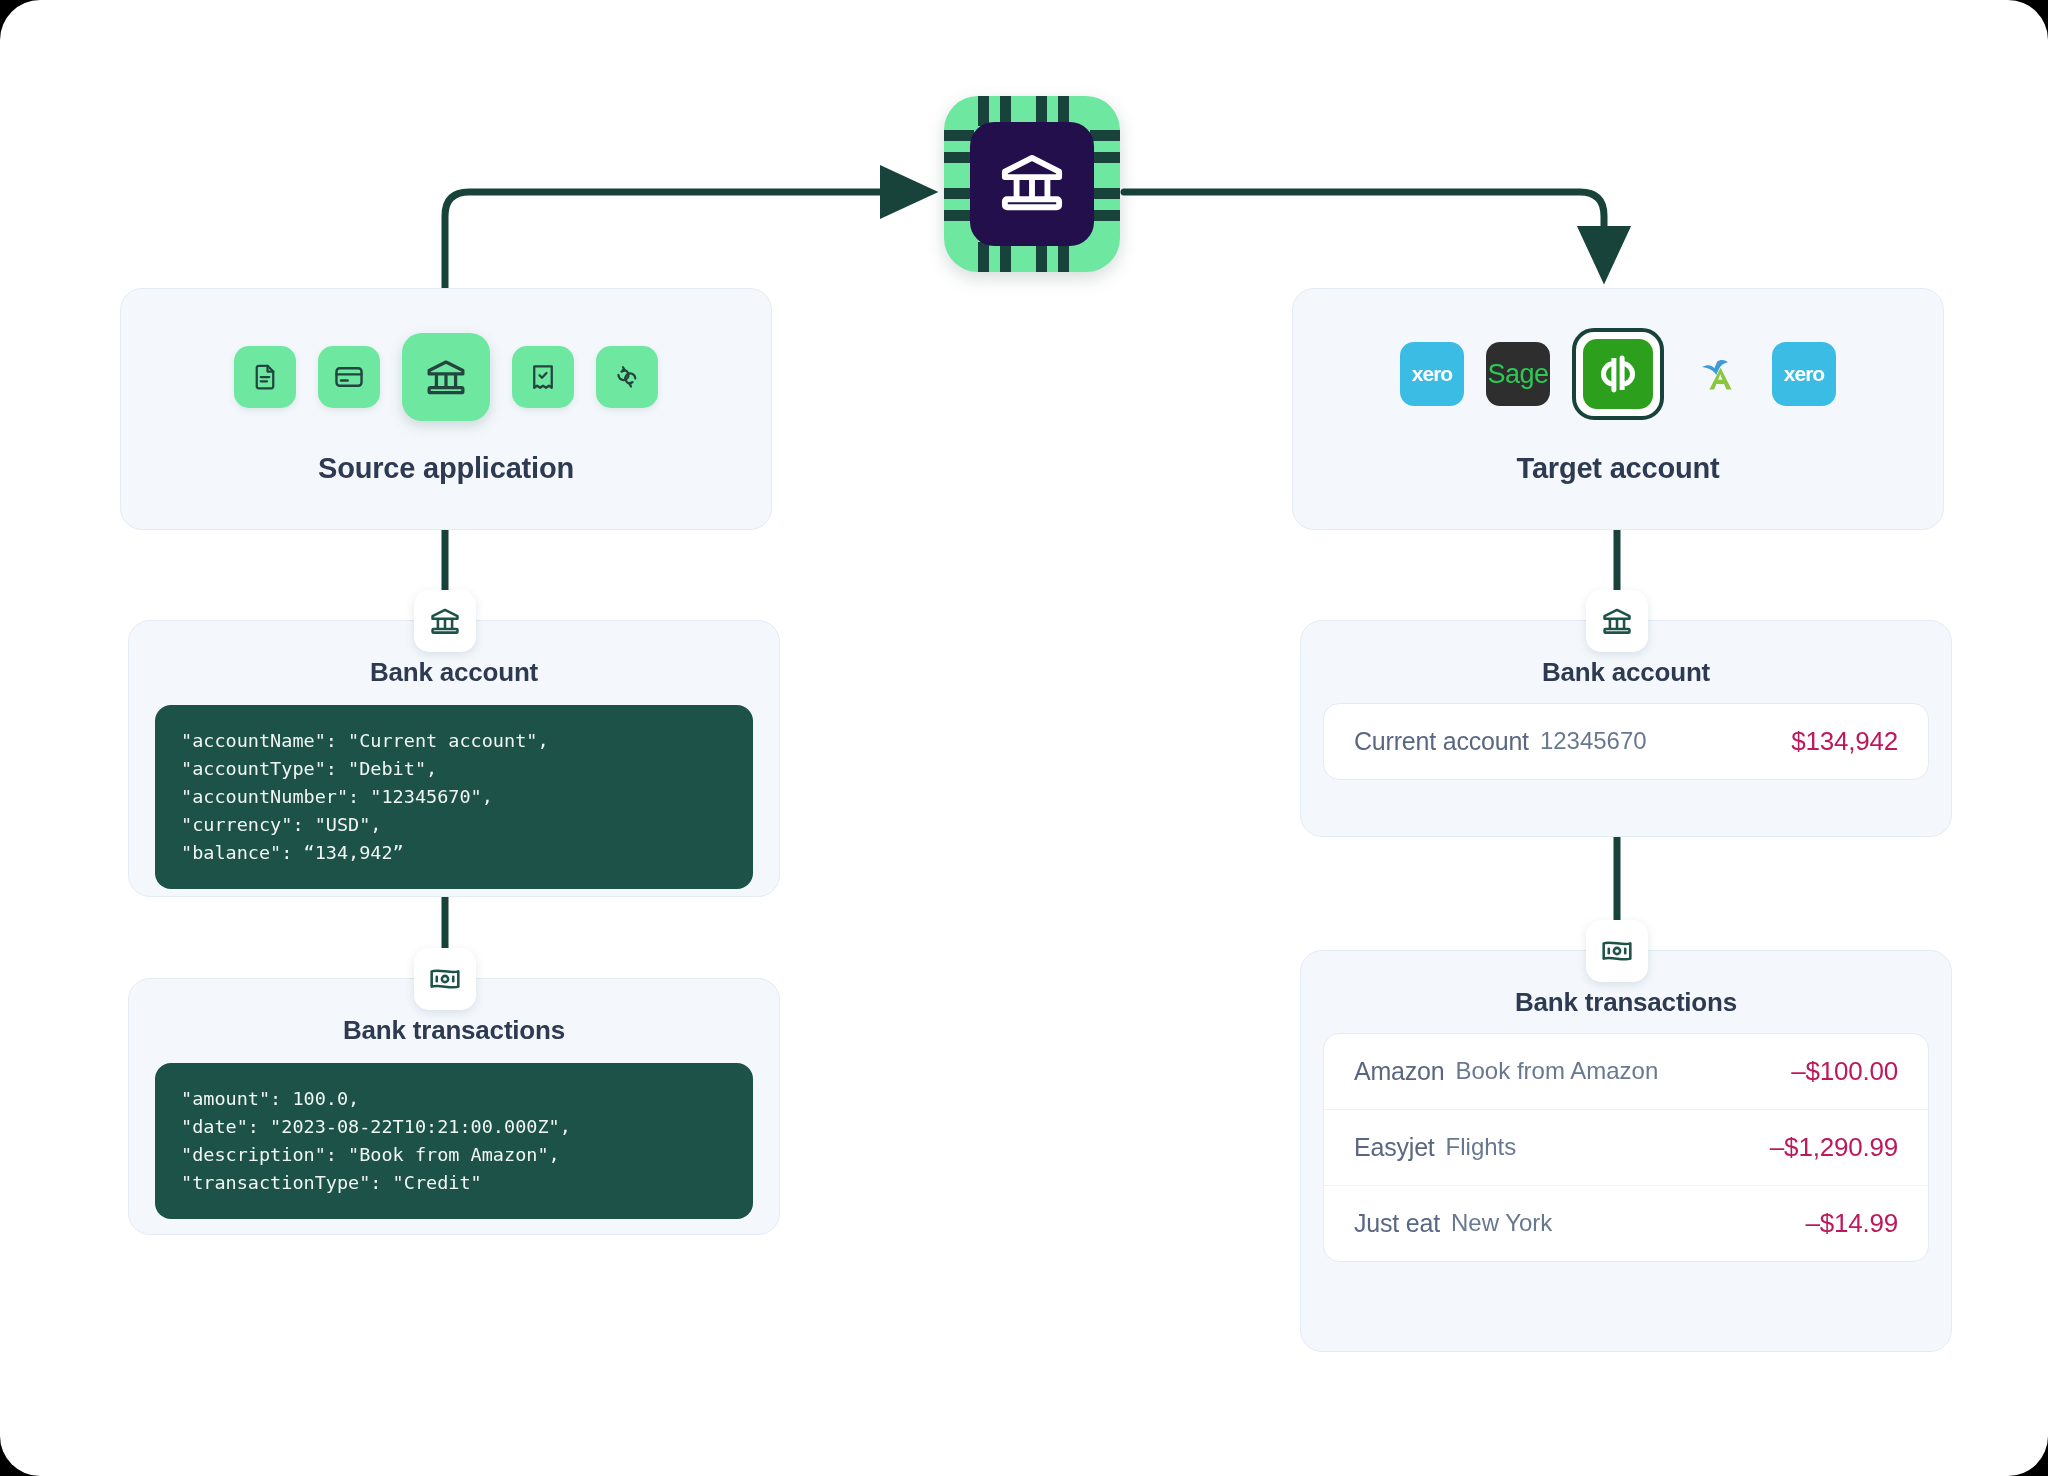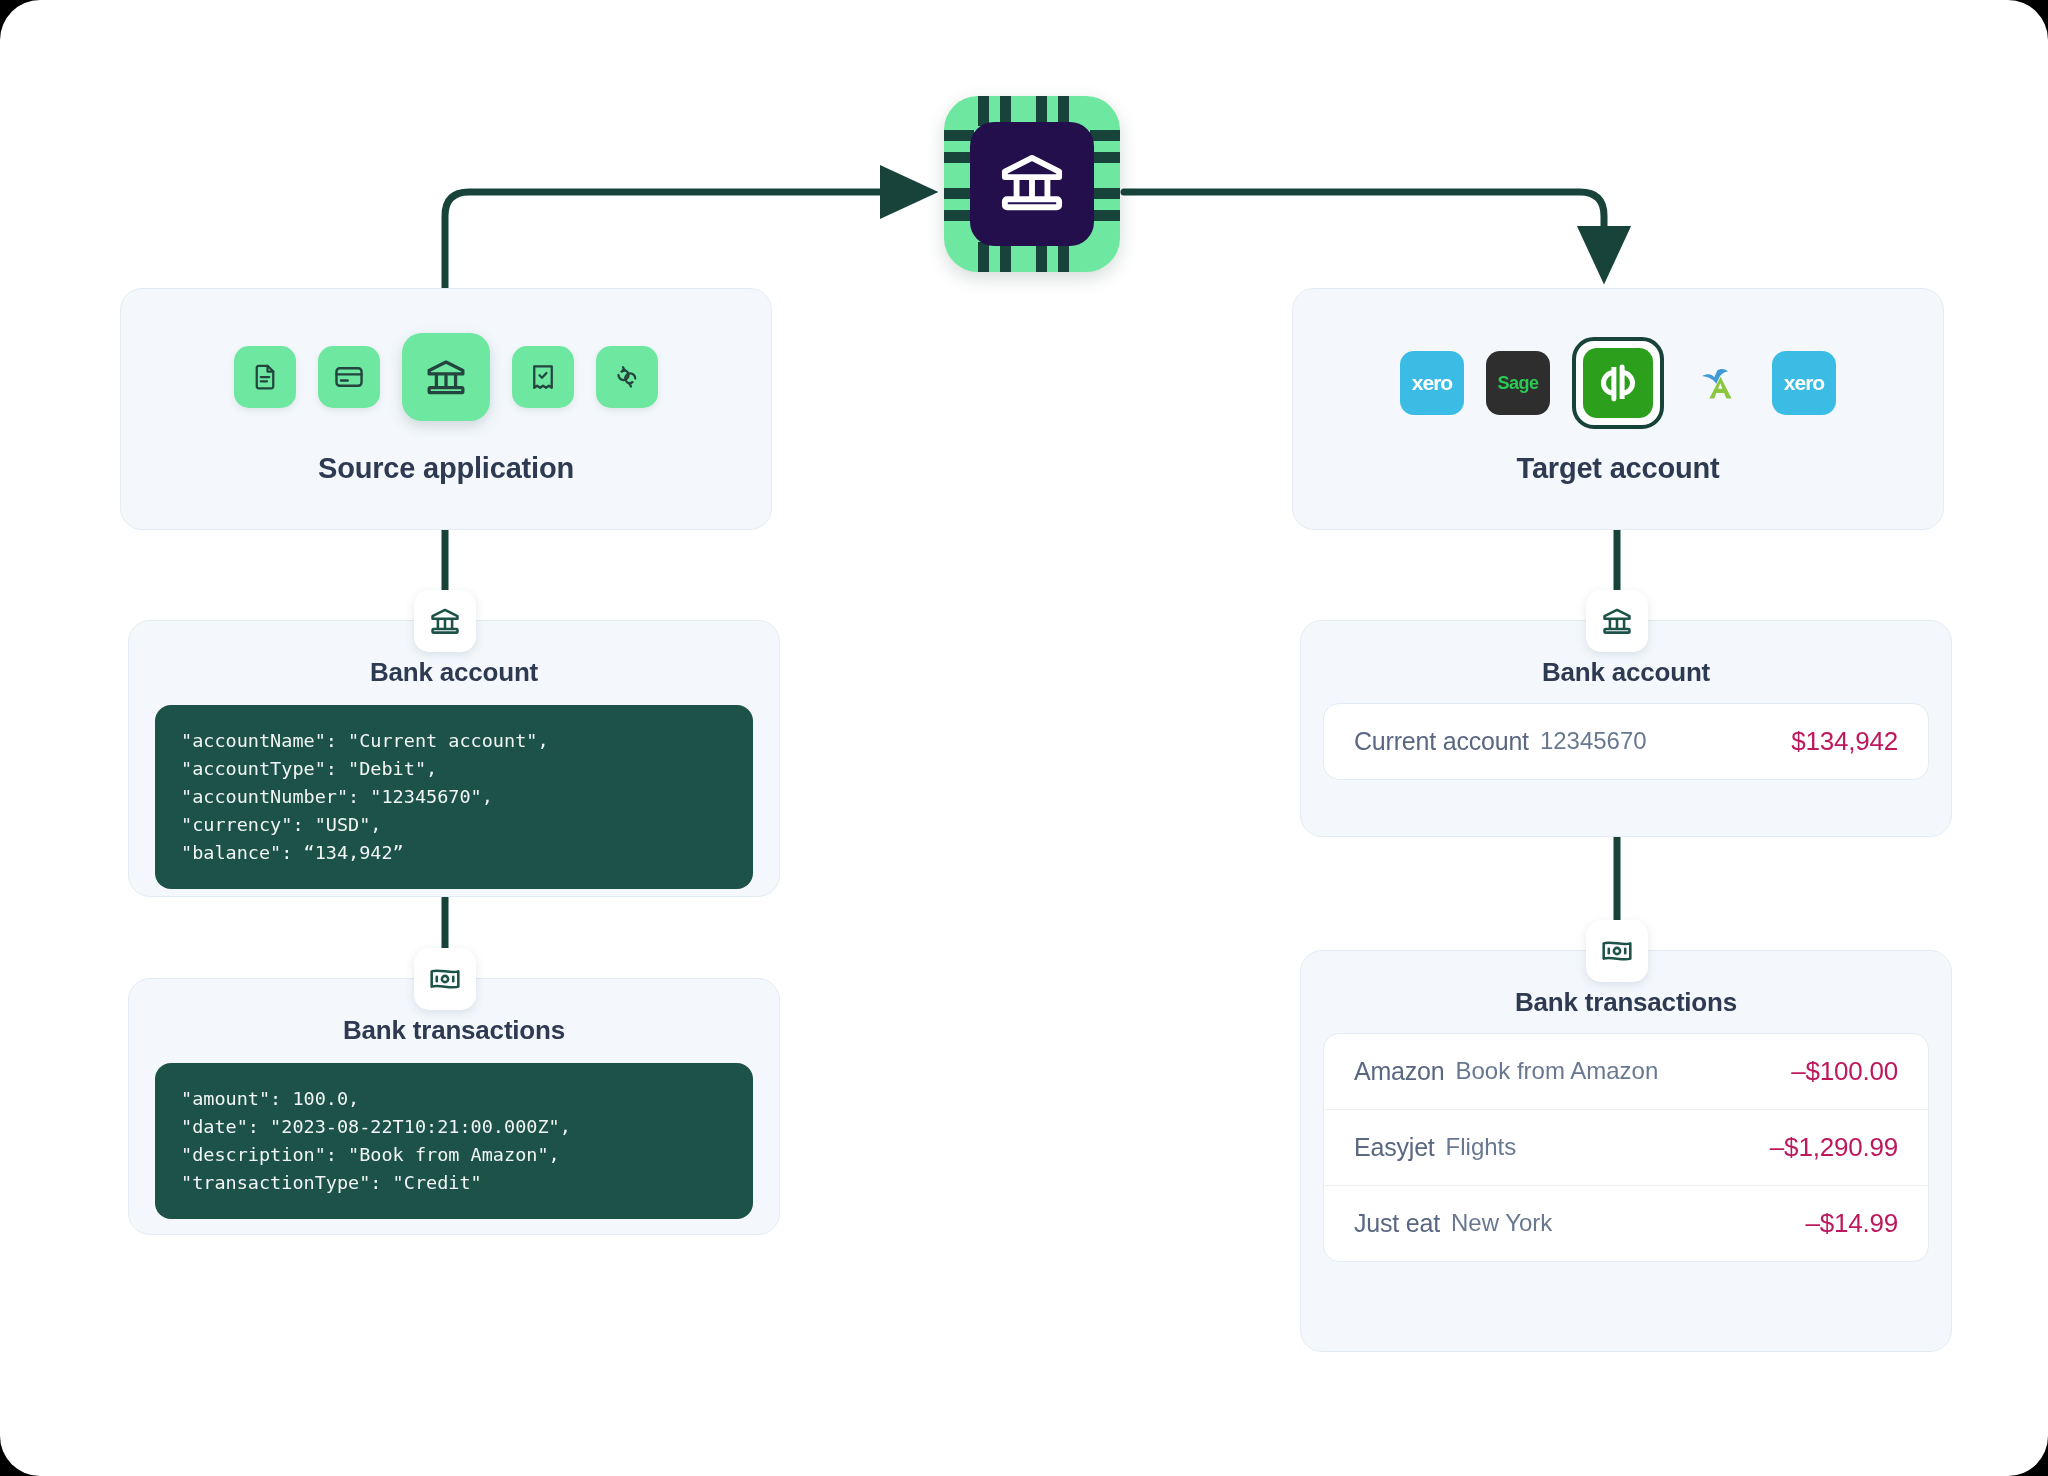--- a/index.html
+++ b/index.html
@@ -64,40 +64,40 @@
   }
   .panel-title{
     position:absolute;left:0;right:0;bottom:44px;
     text-align:center;
     font-size:29px;font-weight:bold;color:#2E3A51;
     letter-spacing:-.2px;
   }
 
   
   .logos{
-    position:absolute;left:0;right:0;top:48px;
+    position:absolute;left:0;right:0;top:39px;
     display:flex;align-items:center;justify-content:center;gap:22px;
   }
   .logo{
     width:64px;height:64px;border-radius:14px;
     display:flex;align-items:center;justify-content:center;
     overflow:hidden;position:relative;
   }
   .logo.xero{background:#3BBCE4;}
   .logo.sage{background:#2E2E2E;}
   .logo.freeagent{background:#F4F8FC;}
   .logo-wrap-sel{
     width:92px;height:92px;border-radius:22px;
     border:4px solid #17433B;background:#ffffff;
     display:flex;align-items:center;justify-content:center;
     box-sizing:border-box;
   }
   .logo.qb{width:70px;height:70px;border-radius:14px;background:#2CA01C;}
   .xero-txt{color:#fff;font-size:21px;font-weight:bold;letter-spacing:-1px;}
-  .sage-txt{color:#2ACB53;font-size:18px;font-weight:bold;letter-spacing:-.5px;}
+  .sage-txt{color:#2ACB53;font-size:27px;font-weight:normal;letter-spacing:-.5px;}
 
   
   .card{
     position:absolute;
     background:#F4F8FC;
     border:1.5px solid #E3EBF4;
     border-radius:22px;
     margin-left:8px;
   }
   #card-src-account{left:120px;top:620px;width:650px;height:275px;}

